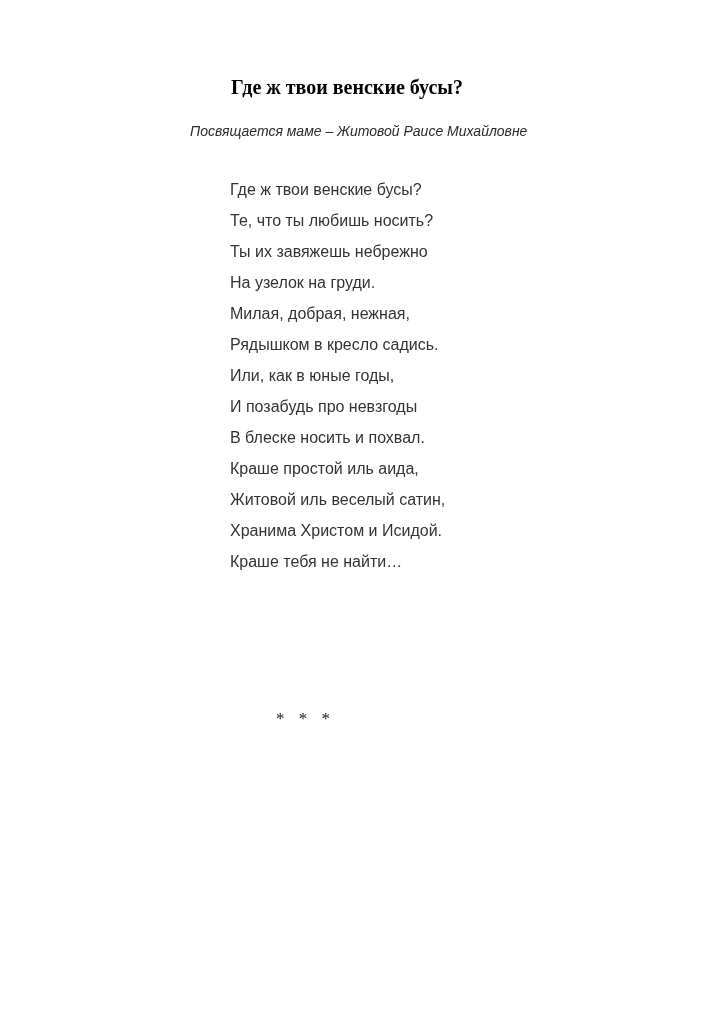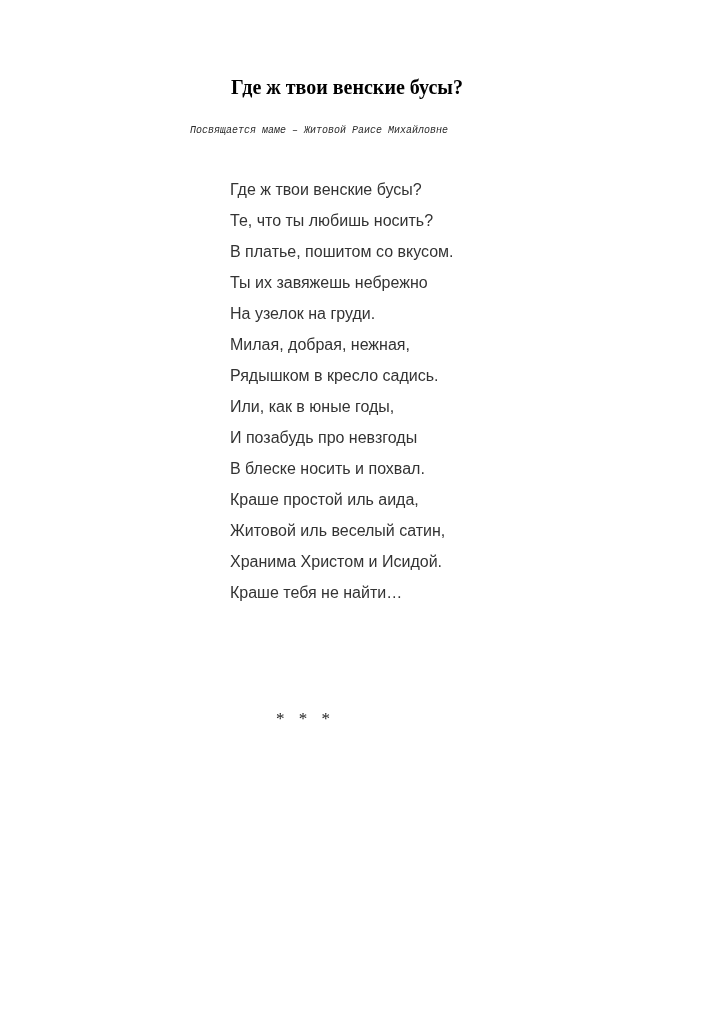--- a/index.html
+++ b/index.html
@@ -26,23 +26,23 @@
     font-family: "Liberation Serif", serif;
     font-weight: bold;
     font-size: 20px;
     line-height: 23px;
     color: #000000;
   }
   .dedication {
     position: absolute;
     top: 122px;
     left: 190px;
-    font-family: Liberation Mono, monospace;
+    font-family: Liberation Sans, sans-serif;
     font-style: italic;
-    font-size: 10px;
+    font-size: 14px;
     line-height: 18px;
     color: #2b2b2b;
   }
   .poem {
     position: absolute;
     top: 174px;
     left: 230px;
   }
   .poem-line {
     font-family: "Liberation Sans", sans-serif;
@@ -66,21 +66,20 @@
 
 <div class="page">
 
   <h1 class="poem-title">Где ж твои венские бусы?</h1>
 
   <div class="dedication">Посвящается маме – Житовой Раисе Михайловне</div>
 
   <div class="poem">
       <div class="poem-line">Где ж твои венские бусы?</div>
       <div class="poem-line">Те, что ты любишь носить?</div>
-      <div class="poem-line">В платье, пошитом со вкусом.</div>
       <div class="poem-line">Ты их завяжешь небрежно</div>
       <div class="poem-line">На узелок на груди.</div>
       <div class="poem-line">Милая, добрая, нежная,</div>
       <div class="poem-line">Рядышком в кресло садись.</div>
       <div class="poem-line">Или, как в юные годы,</div>
       <div class="poem-line">И позабудь про невзгоды</div>
       <div class="poem-line">В блеске носить и похвал.</div>
       <div class="poem-line">Краше простой иль аида,</div>
       <div class="poem-line">Житовой иль веселый сатин,</div>
       <div class="poem-line">Хранима Христом и Исидой.</div>

